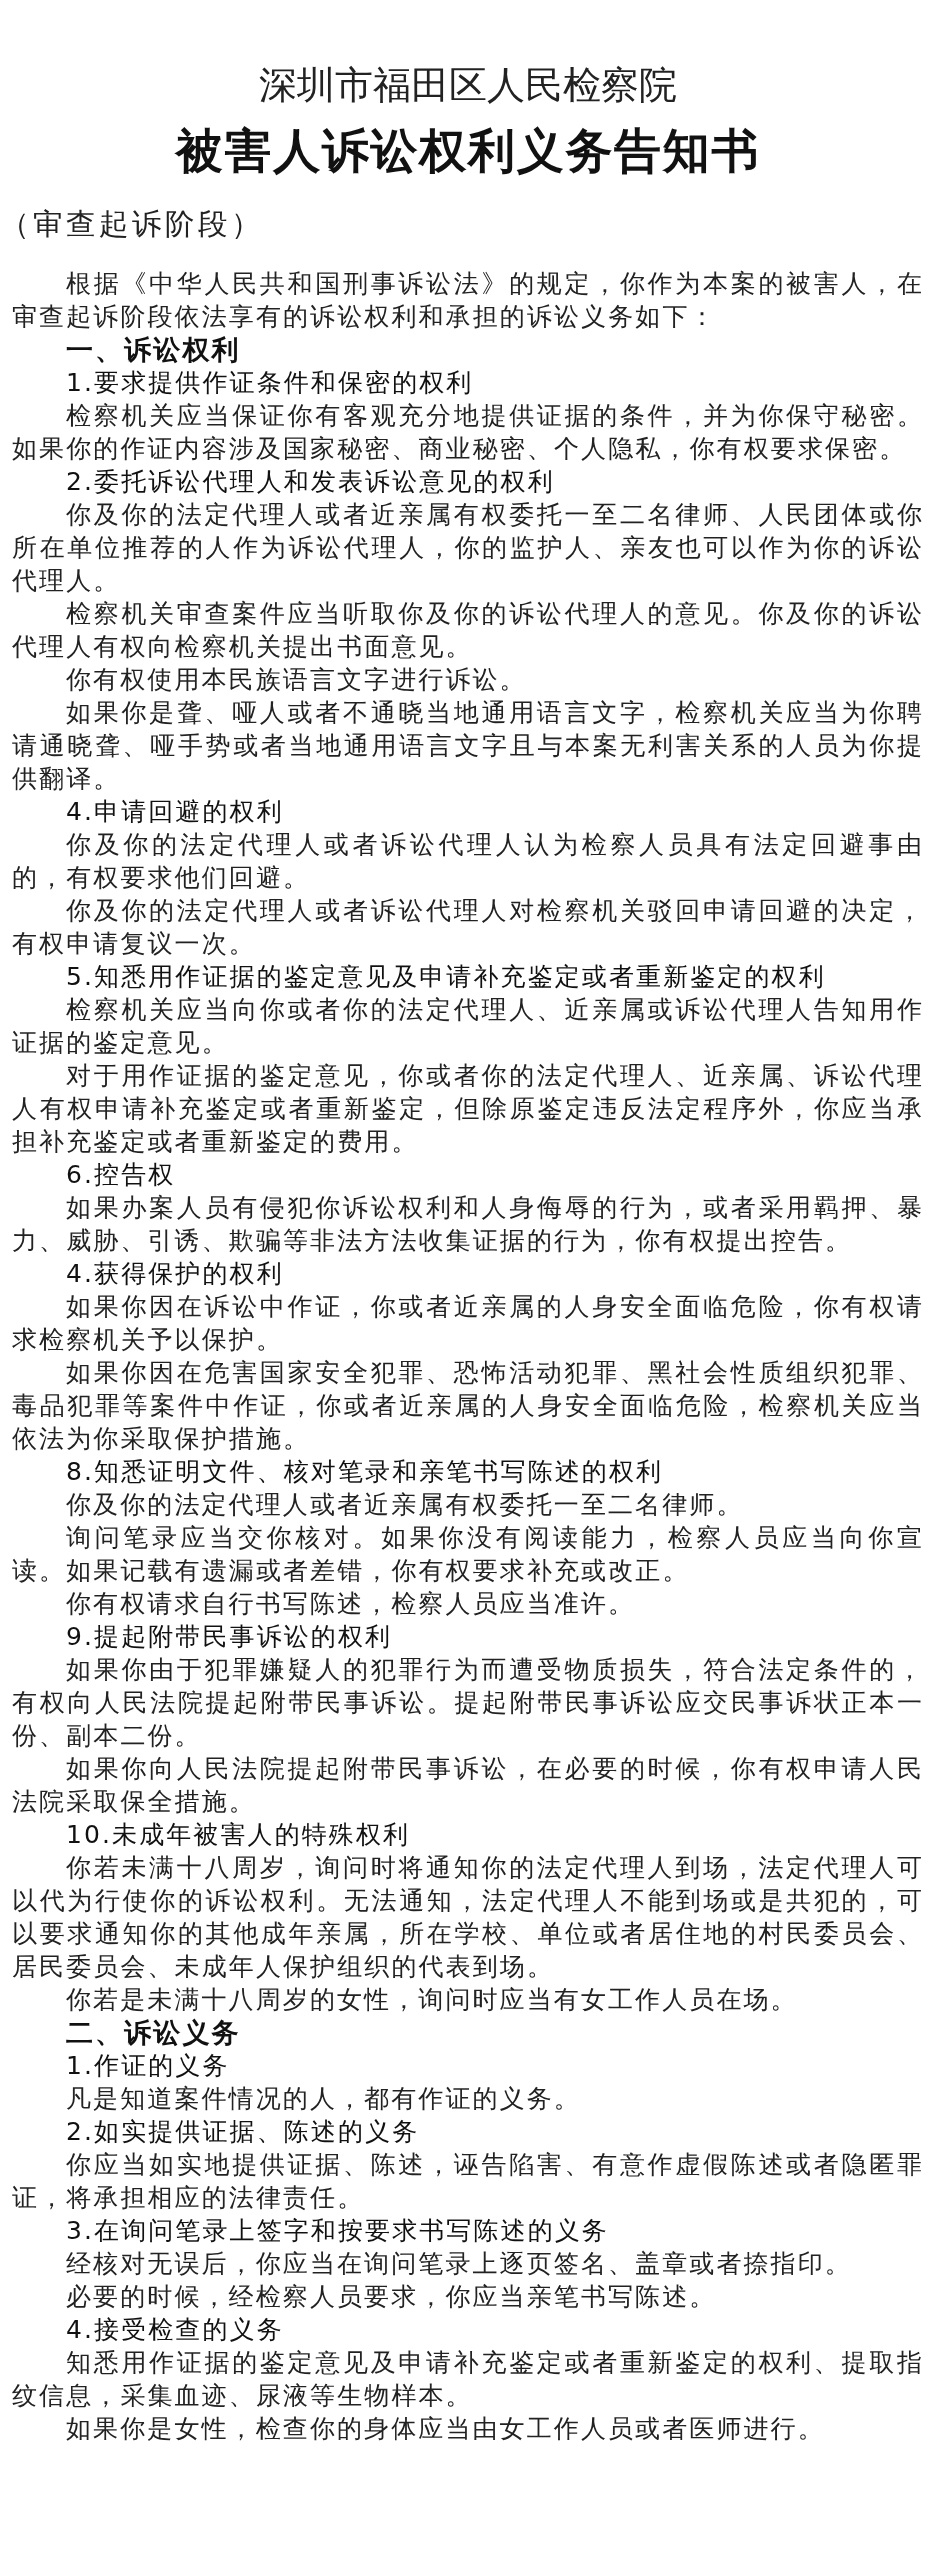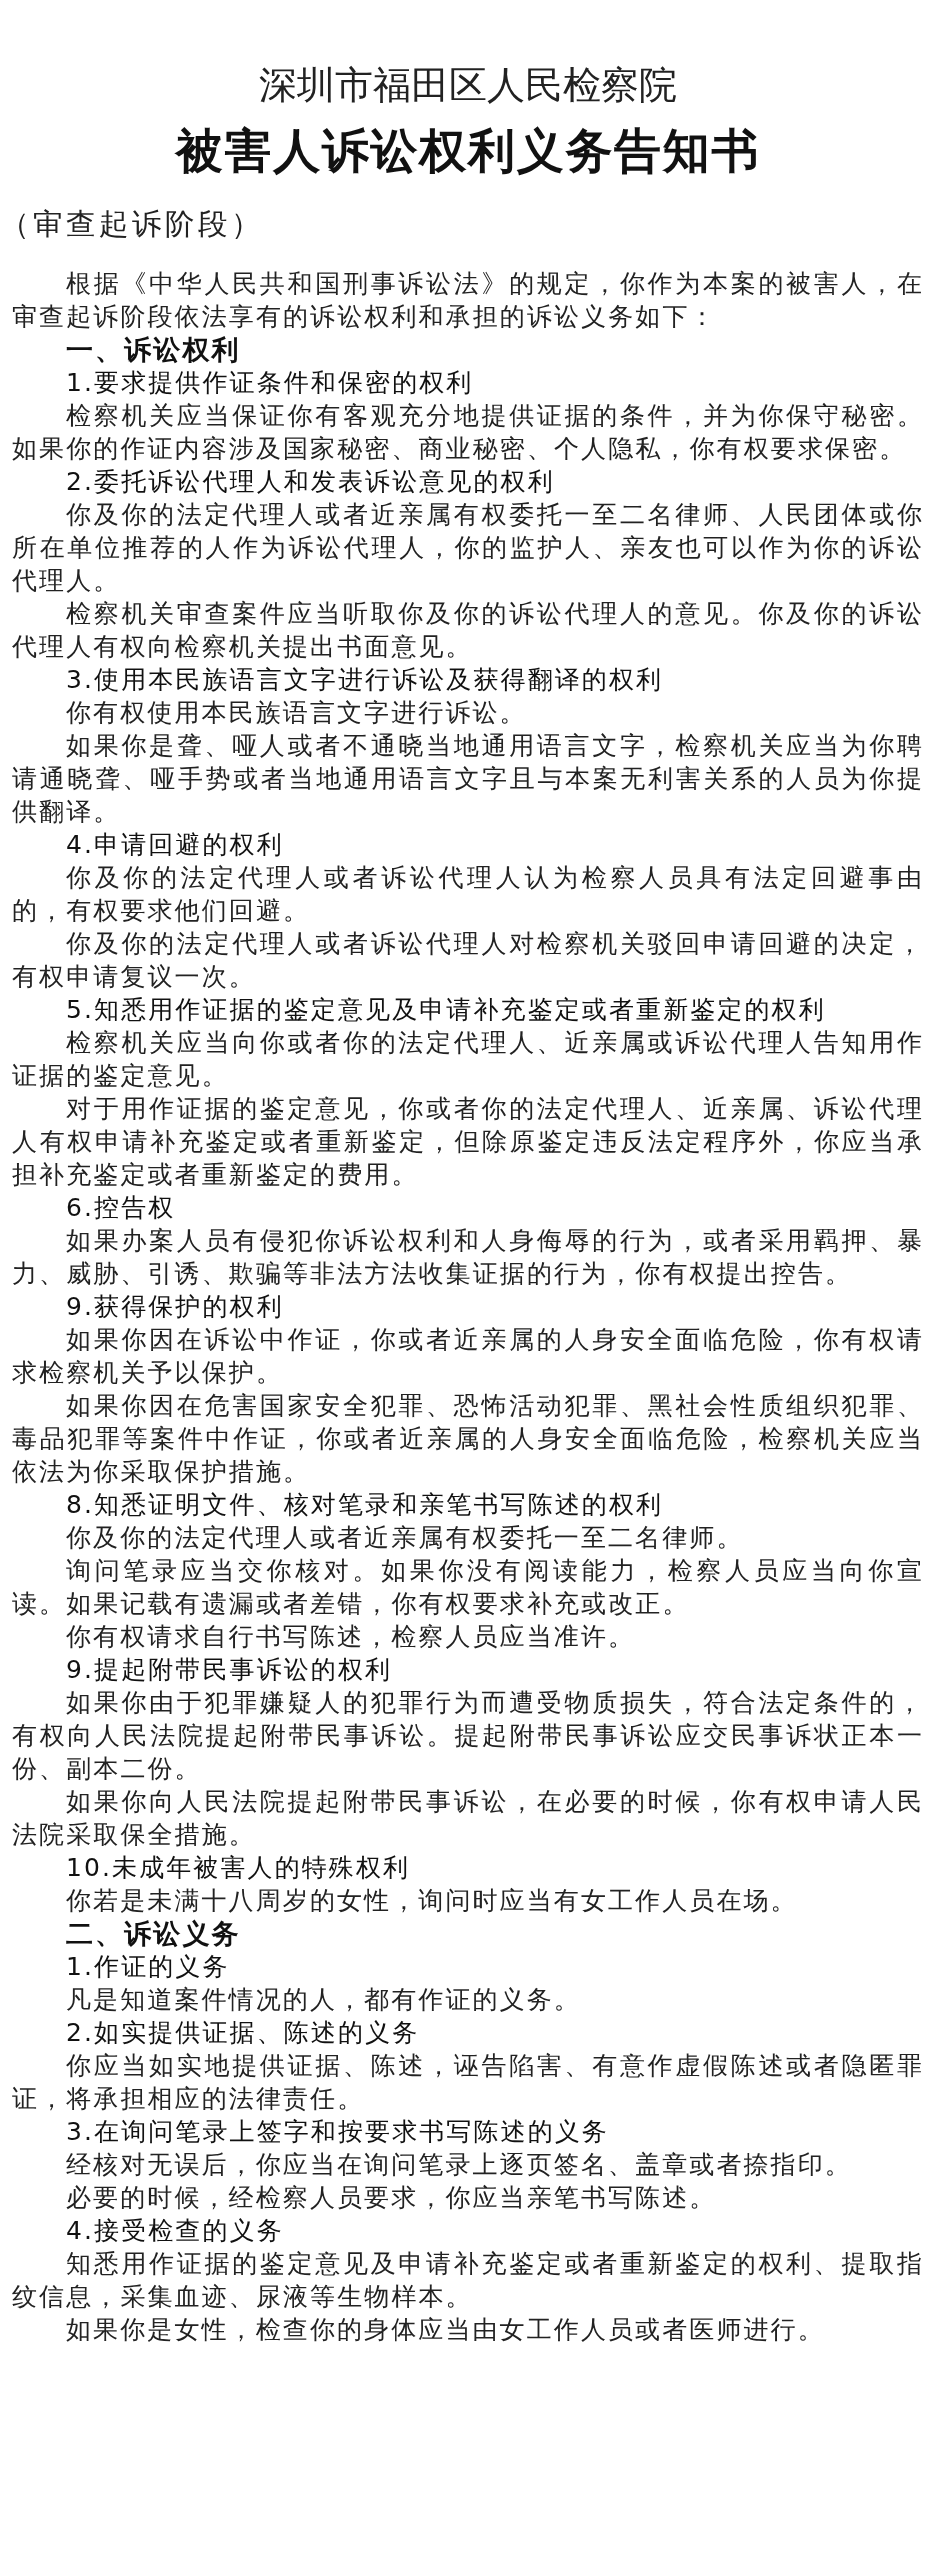--- a/index.html
+++ b/index.html
@@ -49,49 +49,49 @@
     <div>
       <p class="h1">一、诉讼权利</p>
 
       <p class="h2">1.要求提供作证条件和保密的权利</p>
       <p class="p">检察机关应当保证你有客观充分地提供证据的条件，并为你保守秘密。如果你的作证内容涉及国家秘密、商业秘密、个人隐私，你有权要求保密。</p>
 
       <p class="h2">2.委托诉讼代理人和发表诉讼意见的权利</p>
       <p class="p">你及你的法定代理人或者近亲属有权委托一至二名律师、人民团体或你所在单位推荐的人作为诉讼代理人，你的监护人、亲友也可以作为你的诉讼代理人。</p>
       <p class="p">检察机关审查案件应当听取你及你的诉讼代理人的意见。你及你的诉讼代理人有权向检察机关提出书面意见。</p>
 
-      <p class="h2">3.使用本民族语言文字进行诉讼及获得翻译的权利</p>
       <p class="p">你有权使用本民族语言文字进行诉讼。</p>
       <p class="p">如果你是聋、哑人或者不通晓当地通用语言文字，检察机关应当为你聘请通晓聋、哑手势或者当地通用语言文字且与本案无利害关系的人员为你提供翻译。</p>
 
       <p class="h2">4.申请回避的权利</p>
       <p class="p">你及你的法定代理人或者诉讼代理人认为检察人员具有法定回避事由的，有权要求他们回避。</p>
       <p class="p">你及你的法定代理人或者诉讼代理人对检察机关驳回申请回避的决定，有权申请复议一次。</p>
 
       <p class="h2">5.知悉用作证据的鉴定意见及申请补充鉴定或者重新鉴定的权利</p>
       <p class="p">检察机关应当向你或者你的法定代理人、近亲属或诉讼代理人告知用作证据的鉴定意见。</p>
       <p class="p">对于用作证据的鉴定意见，你或者你的法定代理人、近亲属、诉讼代理人有权申请补充鉴定或者重新鉴定，但除原鉴定违反法定程序外，你应当承担补充鉴定或者重新鉴定的费用。</p>
 
       <p class="h2">6.控告权</p>
       <p class="p">如果办案人员有侵犯你诉讼权利和人身侮辱的行为，或者采用羁押、暴力、威胁、引诱、欺骗等非法方法收集证据的行为，你有权提出控告。</p>
 
-      <p class="h2">9.获得保护的权利</p>
+      <p class="h2">4.获得保护的权利</p>
       <p class="p">如果你因在诉讼中作证，你或者近亲属的人身安全面临危险，你有权请求检察机关予以保护。</p>
       <p class="p">如果你因在危害国家安全犯罪、恐怖活动犯罪、黑社会性质组织犯罪、毒品犯罪等案件中作证，你或者近亲属的人身安全面临危险，检察机关应当依法为你采取保护措施。</p>
 
       <p class="h2">8.知悉证明文件、核对笔录和亲笔书写陈述的权利</p>
       <p class="p">你及你的法定代理人或者近亲属有权委托一至二名律师。</p>
       <p class="p">询问笔录应当交你核对。如果你没有阅读能力，检察人员应当向你宣读。如果记载有遗漏或者差错，你有权要求补充或改正。</p>
       <p class="p">你有权请求自行书写陈述，检察人员应当准许。</p>
 
       <p class="h2">9.提起附带民事诉讼的权利</p>
       <p class="p">如果你由于犯罪嫌疑人的犯罪行为而遭受物质损失，符合法定条件的，有权向人民法院提起附带民事诉讼。提起附带民事诉讼应交民事诉状正本一份、副本二份。</p>
       <p class="p">如果你向人民法院提起附带民事诉讼，在必要的时候，你有权申请人民法院采取保全措施。</p>
 
       <p class="h2">10.未成年被害人的特殊权利</p>
+      <p class="p">你若未满十八周岁，询问时将通知你的法定代理人到场，法定代理人可以代为行使你的诉讼权利。无法通知，法定代理人不能到场或是共犯的，可以要求通知你的其他成年亲属，所在学校、单位或者居住地的村民委员会、居民委员会、未成年人保护组织的代表到场。</p>
       <p class="p">你若是未满十八周岁的女性，询问时应当有女工作人员在场。</p>
     </div>
 
     <div>
       <p class="h1">二、诉讼义务</p>
 
       <p class="h2">1.作证的义务</p>
       <p class="p">凡是知道案件情况的人，都有作证的义务。</p>
 
       <p class="h2">2.如实提供证据、陈述的义务</p>

